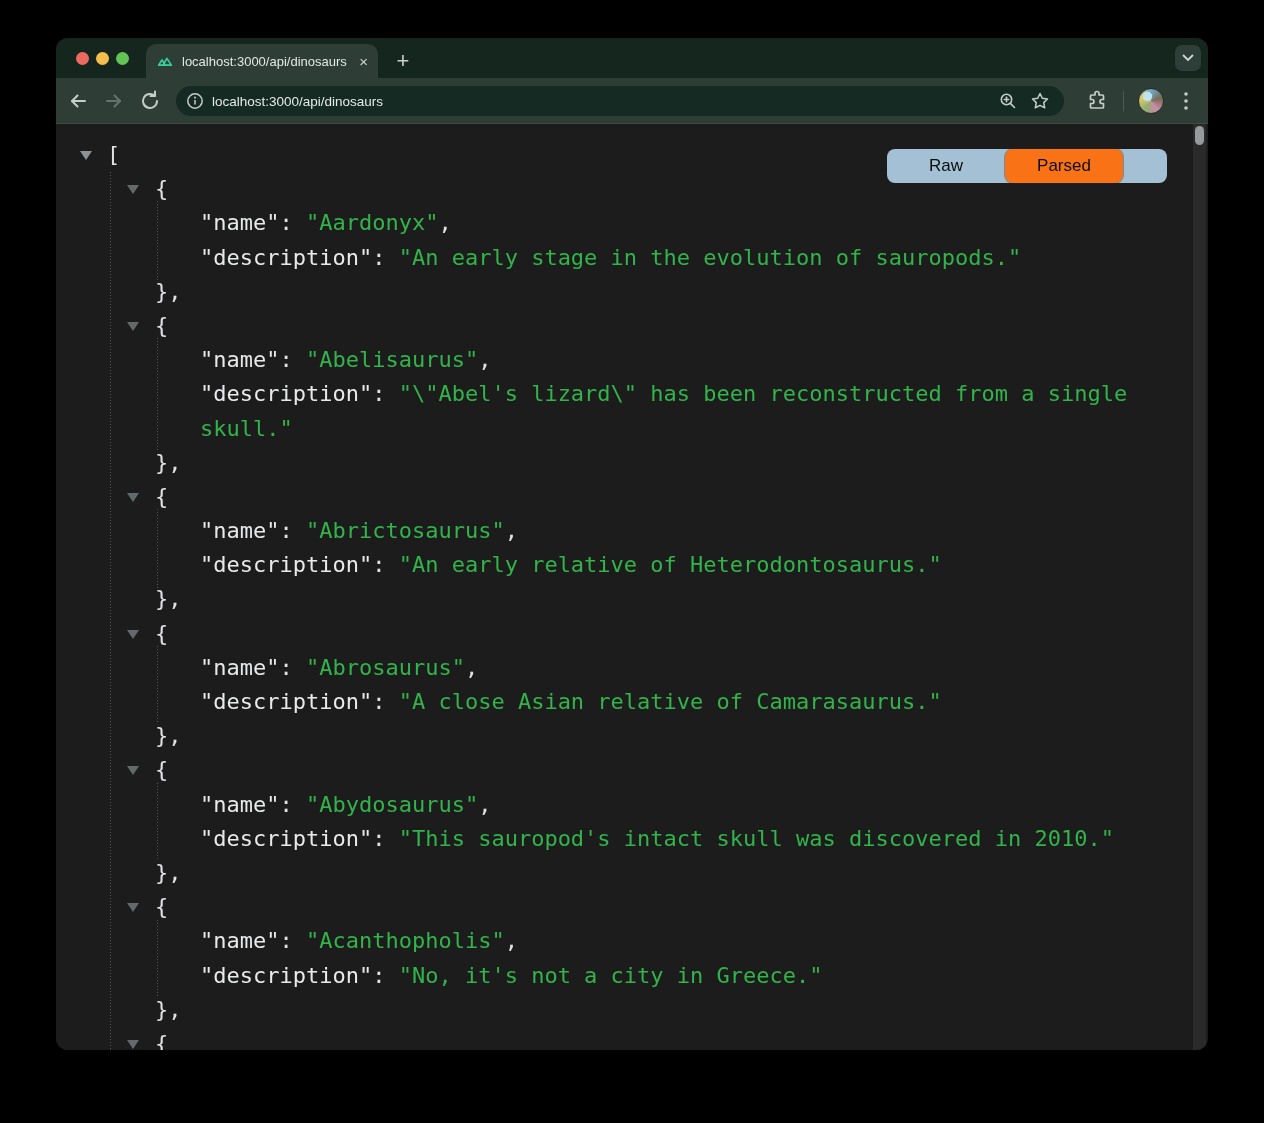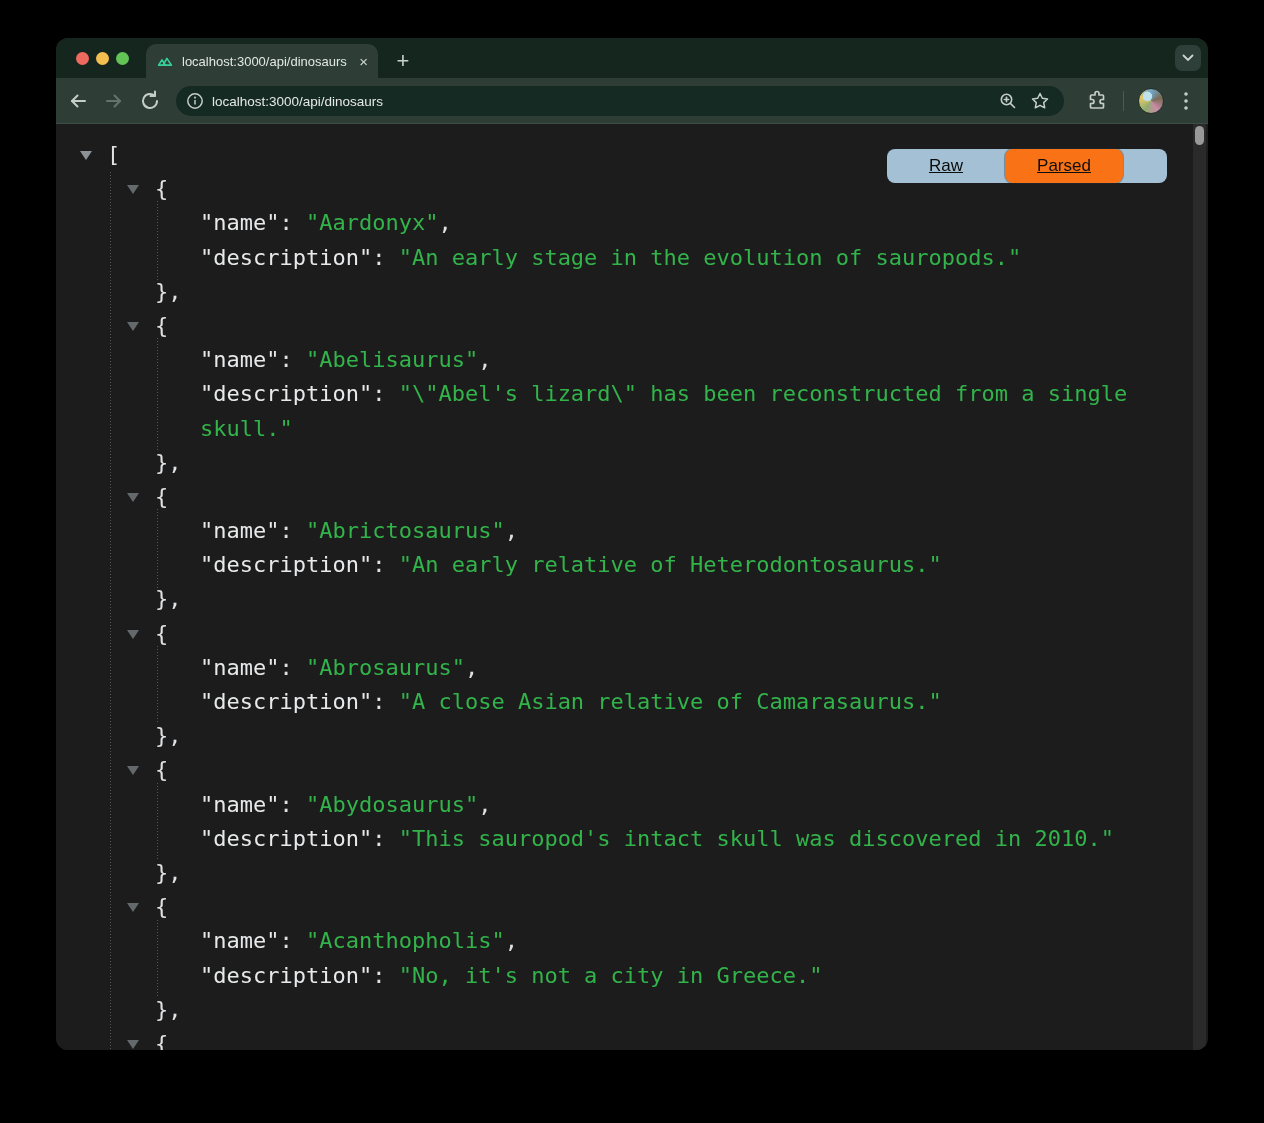--- a/index.html
+++ b/index.html
@@ -44,21 +44,21 @@
             border:1px solid #223029; }
   .dots { position:absolute; left:1118px; top:11px; width:24px; height:24px;
           display:flex; align-items:center; justify-content:center; }
 
   
   .content { position:relative; flex:1; background:#1c1c1d; overflow:hidden; }
 
   .toggle { position:absolute; left:831px; top:25px; width:280px; height:34px;
             display:flex; border-radius:8px; background:#a3c0d4; z-index:5;
             font-size:17px; color:#0c0d0d; }
-  .seg { width:118px; height:34px; display:flex; align-items:center; justify-content:center;text-decoration:underline; }
+  .seg { width:118px; height:34px; display:flex; align-items:center; justify-content:center; }
   .seg-raw { border-radius:8px 0 0 8px; }
   .seg-parsed { border-radius:8px; background:#f97316; box-shadow:0 0 0 1px rgba(30,50,65,.35); }
 
   .json-tree { position:absolute; left:0; top:0; right:0; bottom:0; padding-top:14px;
                font-family:"DejaVu Sans Mono", monospace; font-size:22px; }
   .jrow { position:relative; height:34.2px; line-height:34.2px; white-space:pre; }
   .line { display:block; }
   .ind-root { padding-left:51px; }
   .ind-obj  { padding-left:99px; }
   .ind-key  { padding-left:144px; }

